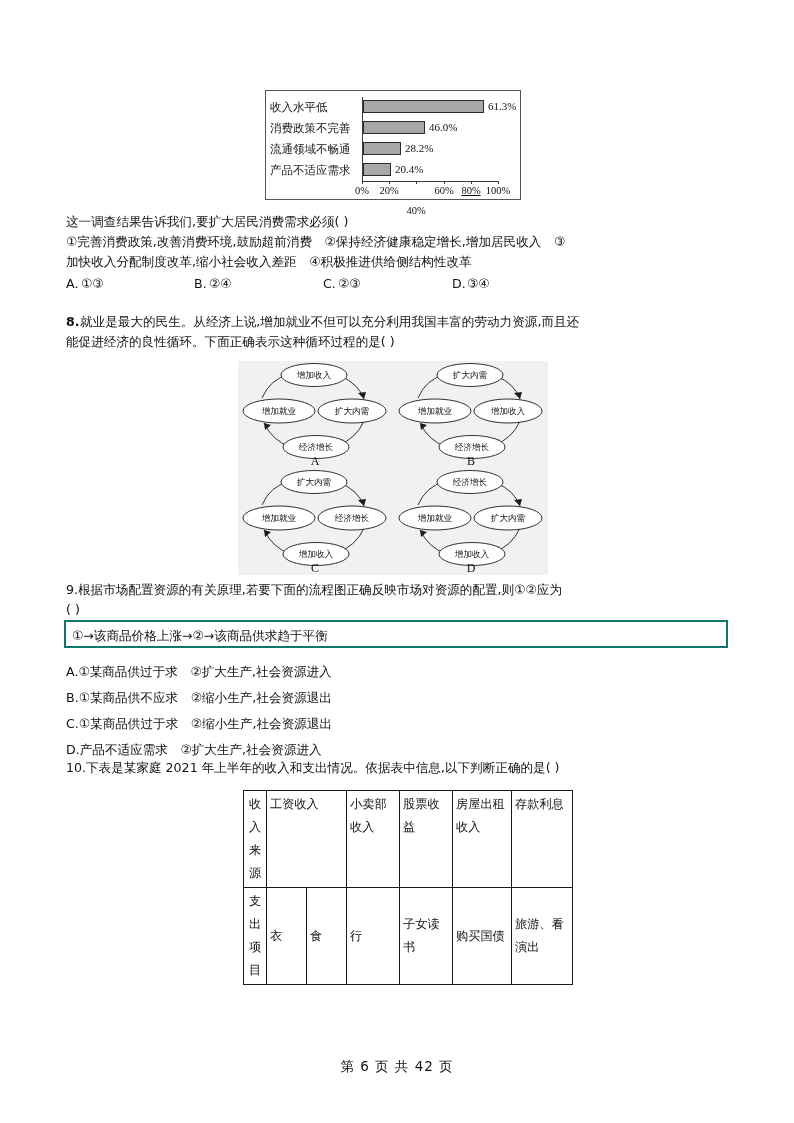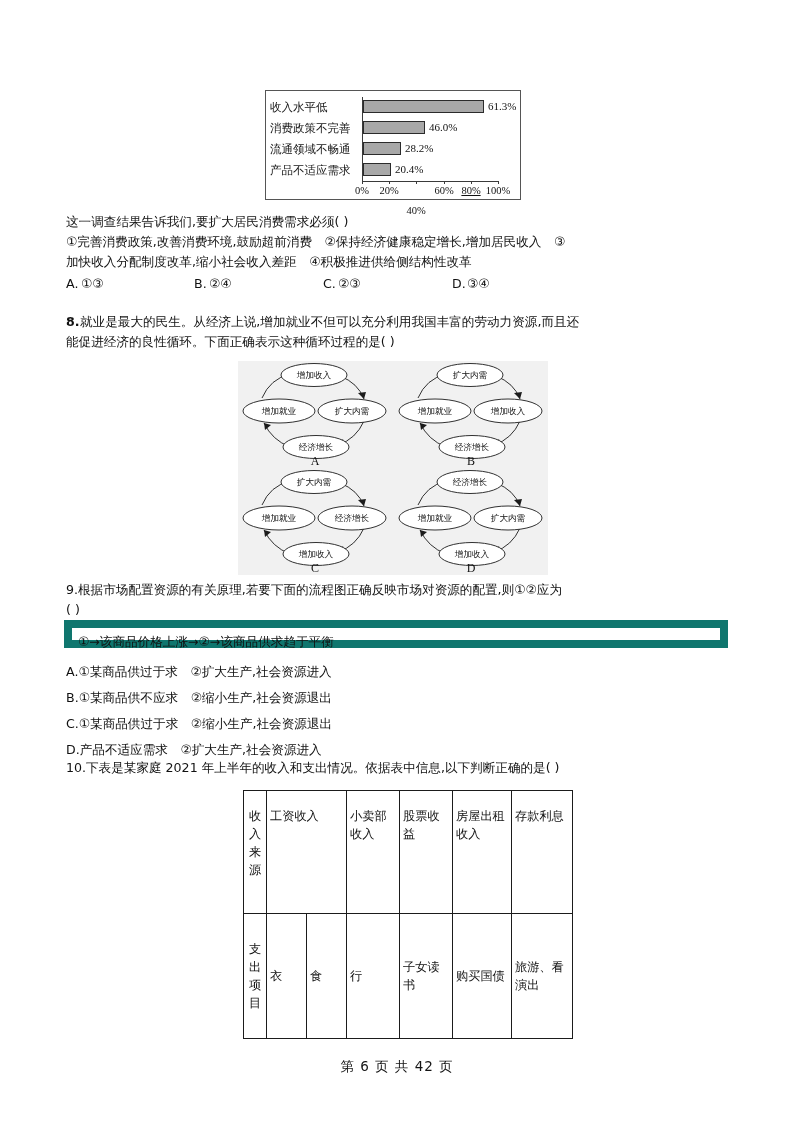--- a/index.html
+++ b/index.html
@@ -155,21 +155,21 @@
     fill: #111;
   }
 
   
   .flow-box {
     position: absolute;
     left: 64px;
     top: 620px;
     width: 664px;
     height: 28px;
-    border: 8px solid #0f766e;
+    border: 2px solid #0f766e;
     box-sizing: border-box;
     background: #fff;
   }
   .flow-text {
     position: absolute;
     left: 6px;
     top: 3px;
     font-family: "DejaVu Sans", sans-serif;
     font-size: 12.6px;
     line-height: 21px;
@@ -182,23 +182,23 @@
     position: absolute;
     left: 243px;
     top: 790px;
     border-collapse: collapse;
     background: #fff;
   }
   .fin-table td {
     border: 1px solid #1b1b1b;
     font-family: "DejaVu Sans", sans-serif;
     font-size: 12.2px;
-    line-height: 18px;
+    line-height: 23px;
     color: #121212;
-    padding: 16px 3px;
+    padding: 2px 3px;
     vertical-align: middle;
   }
   .vhead {
     width: 16px;
     text-align: center;
     word-break: break-all;
     white-space: normal;
     line-height: 16px;
     padding: 2px 1px;
   }

